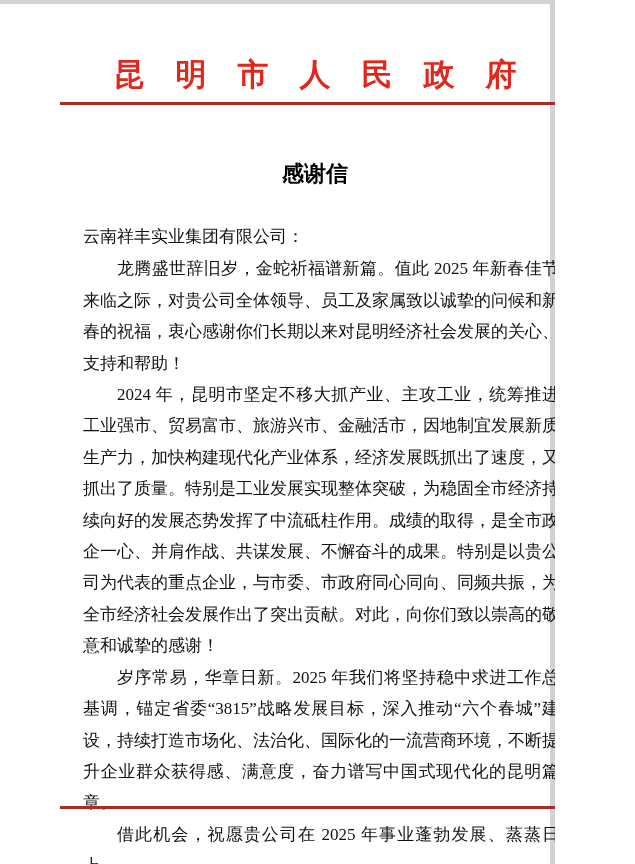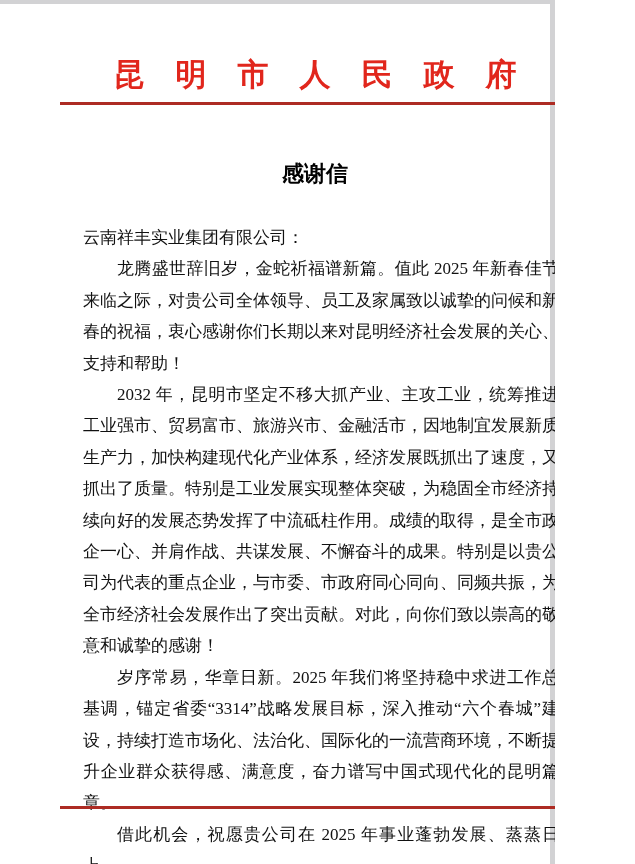--- a/index.html
+++ b/index.html
@@ -60,20 +60,21 @@
     position: absolute;
     left: 83px; top: 222px;
     width: 476px;
     color: #111111;
     font-size: 17px;
     line-height: 31.4px;
     text-align: justify;
   }
   .letter-body .salutation {
     text-indent: 0;
+    font-family: Liberation Mono, monospace;
   }
   .letter-body p.para {
     text-indent: 34px;
     margin: 0;
     font-family: Liberation Serif, serif;
   }
   .footer-rule {
     position: absolute;
     left: 60px; top: 806px;
     width: 518px; height: 3px;
@@ -90,20 +91,20 @@
 
   <div class="org-name">昆明市人民政府</div>
 
   <div class="header-rule"></div>
 
   <div class="letter-title">感谢信</div>
 
   <div class="letter-body">
     <p class="salutation">云南祥丰实业集团有限公司：</p>
     <p class="para">龙腾盛世辞旧岁，金蛇祈福谱新篇。值此 2025 年新春佳节来临之际，对贵公司全体领导、员工及家属致以诚挚的问候和新春的祝福，衷心感谢你们长期以来对昆明经济社会发展的关心、支持和帮助！</p>
-    <p class="para">2032 年，昆明市坚定不移大抓产业、主攻工业，统筹推进工业强市、贸易富市、旅游兴市、金融活市，因地制宜发展新质生产力，加快构建现代化产业体系，经济发展既抓出了速度，又抓出了质量。特别是工业发展实现整体突破，为稳固全市经济持续向好的发展态势发挥了中流砥柱作用。成绩的取得，是全市政企一心、并肩作战、共谋发展、不懈奋斗的成果。特别是以贵公司为代表的重点企业，与市委、市政府同心同向、同频共振，为全市经济社会发展作出了突出贡献。对此，向你们致以崇高的敬意和诚挚的感谢！</p>
-    <p class="para">岁序常易，华章日新。2025 年我们将坚持稳中求进工作总基调，锚定省委“3314”战略发展目标，深入推动“六个春城”建设，持续打造市场化、法治化、国际化的一流营商环境，不断提升企业群众获得感、满意度，奋力谱写中国式现代化的昆明篇章。</p>
+    <p class="para">2024 年，昆明市坚定不移大抓产业、主攻工业，统筹推进工业强市、贸易富市、旅游兴市、金融活市，因地制宜发展新质生产力，加快构建现代化产业体系，经济发展既抓出了速度，又抓出了质量。特别是工业发展实现整体突破，为稳固全市经济持续向好的发展态势发挥了中流砥柱作用。成绩的取得，是全市政企一心、并肩作战、共谋发展、不懈奋斗的成果。特别是以贵公司为代表的重点企业，与市委、市政府同心同向、同频共振，为全市经济社会发展作出了突出贡献。对此，向你们致以崇高的敬意和诚挚的感谢！</p>
+    <p class="para">岁序常易，华章日新。2025 年我们将坚持稳中求进工作总基调，锚定省委“3815”战略发展目标，深入推动“六个春城”建设，持续打造市场化、法治化、国际化的一流营商环境，不断提升企业群众获得感、满意度，奋力谱写中国式现代化的昆明篇章。</p>
     <p class="para">借此机会，祝愿贵公司在 2025 年事业蓬勃发展、蒸蒸日上，</p>
   </div>
 
   <div class="footer-rule"></div>
 
 </div>
 
 </body></html>

